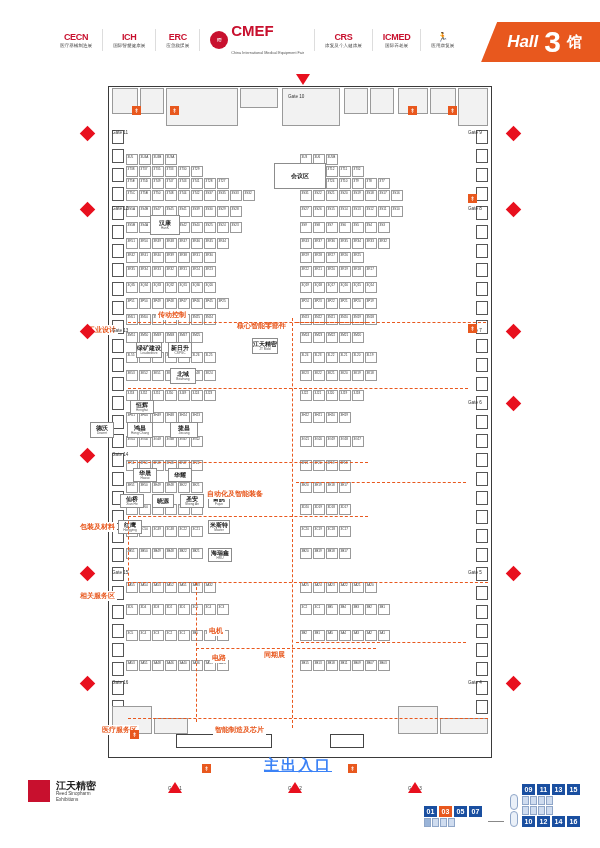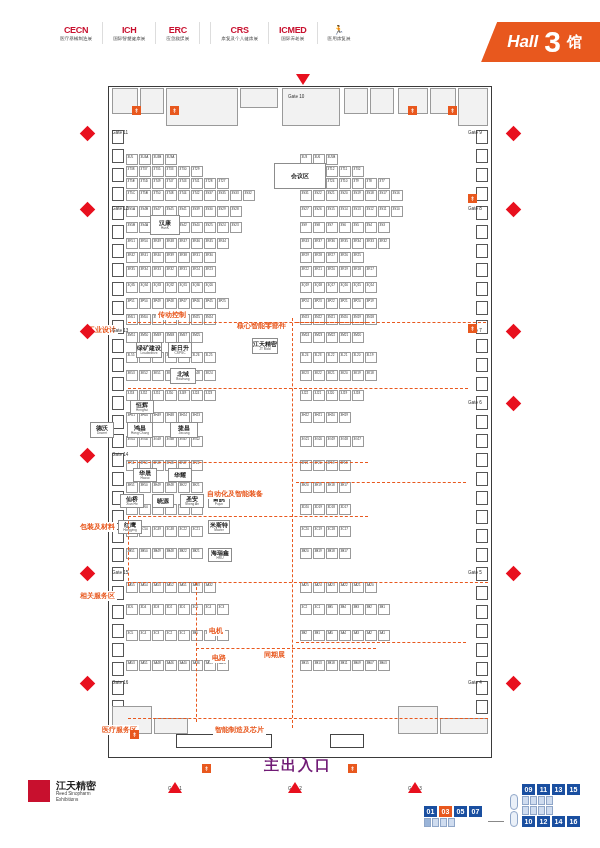--- a/index.html
+++ b/index.html
@@ -93,21 +93,21 @@
     position:absolute; width:0;height:0;
     border-left:7px solid transparent; border-right:7px solid transparent;
     border-top:11px solid #e8101e;
   }
   .esc {
     position:absolute; width:9px;height:9px; background:#e8581e; color:#fff;
     font-size:6px; display:flex;align-items:center;justify-content:center;
   }
 
   .entrance {
-    position:absolute; color:#701a75; font-size:15px; font-weight:bold; letter-spacing:2px;
+    position:absolute; color:#3b82f6; font-size:15px; font-weight:bold; letter-spacing:2px;text-decoration:underline;
   }
   .ent-box { position:absolute; border:1.4px solid #444; background:#fff; }
 
   
   .footer { position:absolute; left:0; top:770px; width:600px; height:78px; }
   .brand { position:absolute; left:28px; top:10px; display:flex; align-items:center; gap:6px; }
   .brand-mark { width:22px;height:22px;background:#c8102e; }
   .brand-cn { font-size:10px; font-weight:bold; color:#222; line-height:1.1; }
   .brand-en { font-size:4.6px; color:#444; line-height:1.25; }
 
@@ -141,20 +141,27 @@
       <div class="logo-item">
         <span class="logo-mark">ICH</span>
         <span class="logo-sub">国际智慧健康展</span>
       </div>
       <div class="sep"></div>
       <div class="logo-item">
         <span class="logo-mark">ERC</span>
         <span class="logo-sub">应急救援展</span>
       </div>
       <div class="sep"></div>
+      <div class="logo-cmef">
+        <span class="cmef-wave">≋</span>
+        <span>
+          <span class="cmef-text">CMEF</span><br>
+          <span class="cmef-cn">China International Medical Equipment Fair</span>
+        </span>
+      </div>
       <div class="sep"></div>
       <div class="logo-item">
         <span class="logo-mark">CRS</span>
         <span class="logo-sub">康复及个人健康展</span>
       </div>
       <div class="sep"></div>
       <div class="logo-item">
         <span class="logo-mark">ICMED</span>
         <span class="logo-sub">国际养老展</span>
       </div>

